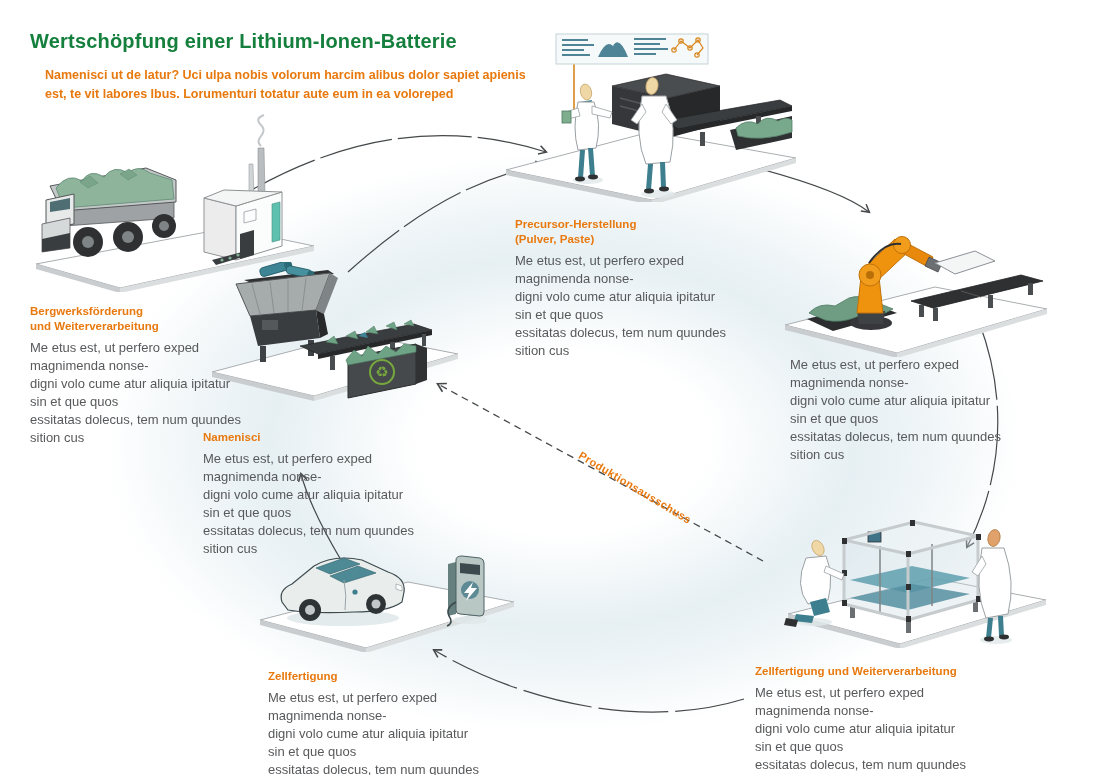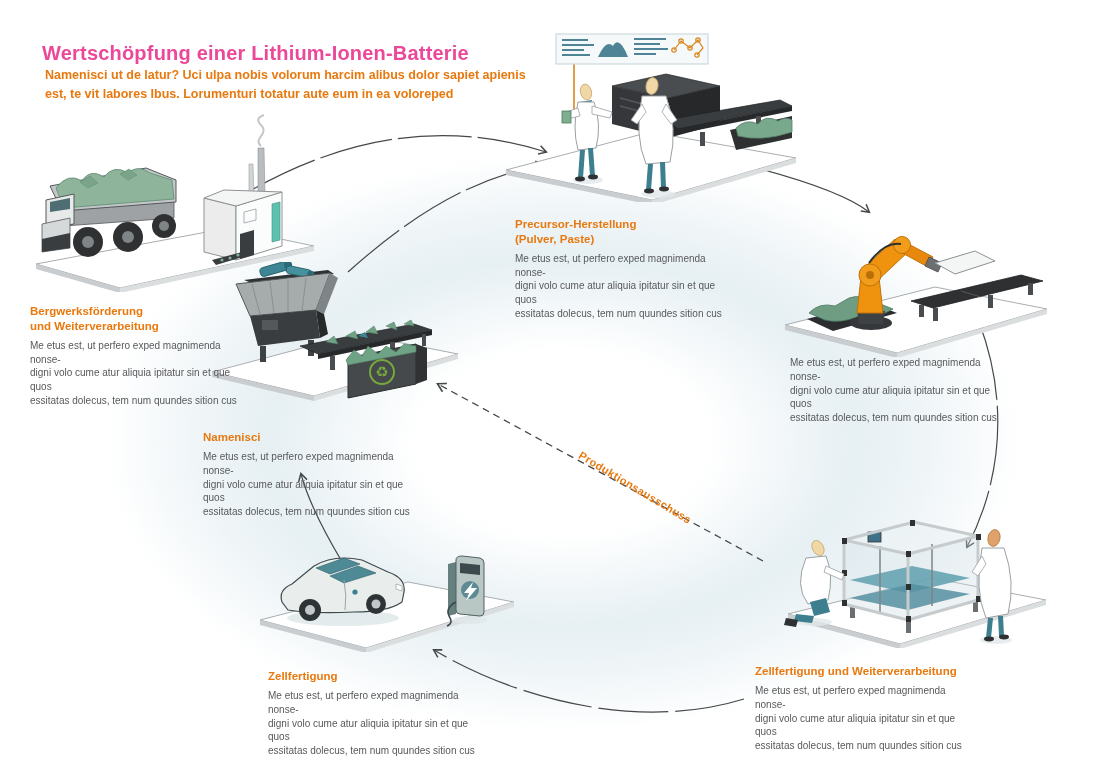--- a/index.html
+++ b/index.html
@@ -2,28 +2,28 @@
 <html><head>
 <meta charset="utf-8">
 <style>
   html,body{margin:0;padding:0;background:#fff;}
   .canvas{position:relative;width:1100px;height:775px;background:#ffffff;overflow:hidden;
           font-family:"Liberation Sans",sans-serif;}
   .glow{position:absolute;left:75px;top:135px;width:975px;height:615px;border-radius:50%;
         background:radial-gradient(closest-side, rgba(255,255,255,0) 30%,
                    rgba(206,224,231,0.50) 60%, rgba(206,224,231,0.30) 76%,
                    rgba(255,255,255,0) 94%);}
-  h1.title{position:absolute;left:30px;top:30px;margin:12px;font-size:20px;font-weight:700;
-           color:#ec4899;letter-spacing:.2px;}
+  h1.title{position:absolute;left:30px;top:30px;margin:0;font-size:20px;font-weight:700;
+           color:#15803d;letter-spacing:.2px;}
   .subtitle{position:absolute;left:30px;top:66px;width:560px;font-size:12.5px;font-weight:700;
             color:#e8790f;line-height:1.5;white-space:pre-line;margin-left:15px;}
   .station-text{position:absolute;width:215px;}
   .station-text h3{margin:17px 0 5px 0;font-size:11.5px;font-weight:700;color:#e8790f;
                    line-height:1.3;white-space:pre-line;}
-  .station-text p{margin:0;font-size:10px;color:#58595b;line-height:1.38;white-space:pre-line;}
+  .station-text p{margin:0;font-size:13px;color:#58595b;line-height:1.38;white-space:pre-line;}
   .scrap-label{position:absolute;left:583px;top:449px;font-size:11px;font-weight:700;
                color:#e8790f;transform:rotate(31deg);transform-origin:0 0;letter-spacing:.4px;
                white-space:nowrap;}
   svg{display:block;}
   .illus{position:absolute;}
   .arrows{position:absolute;left:0;top:0;pointer-events:none;}
 </style>
 </head>
 <body>
 

